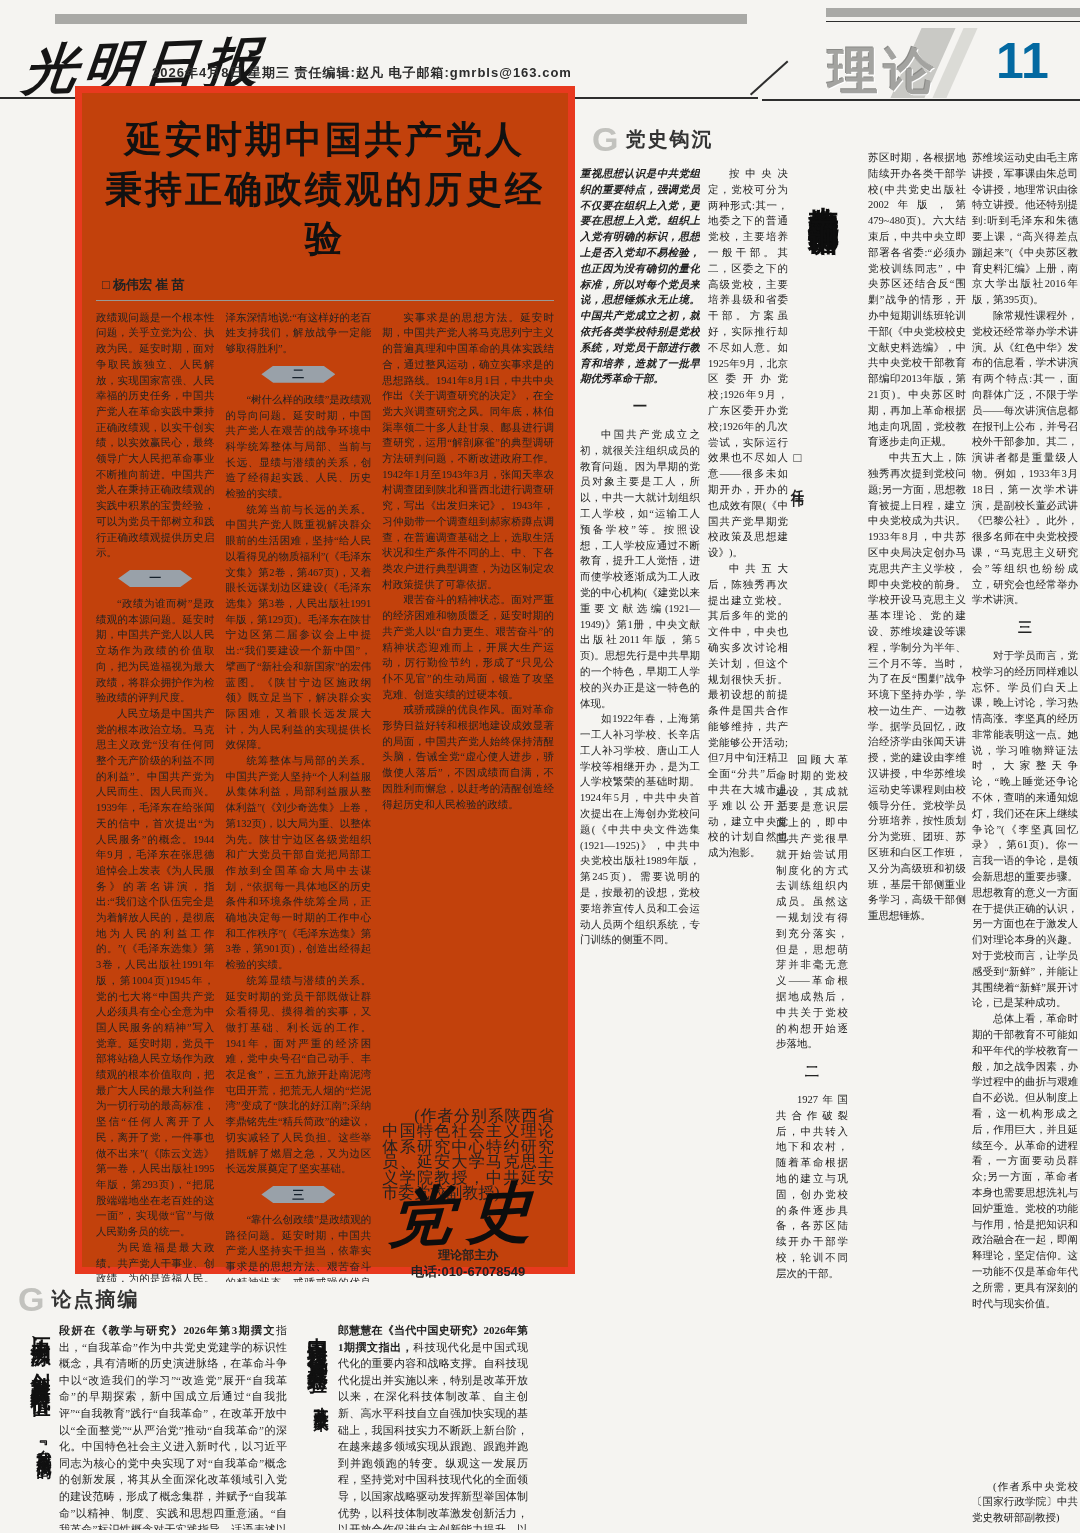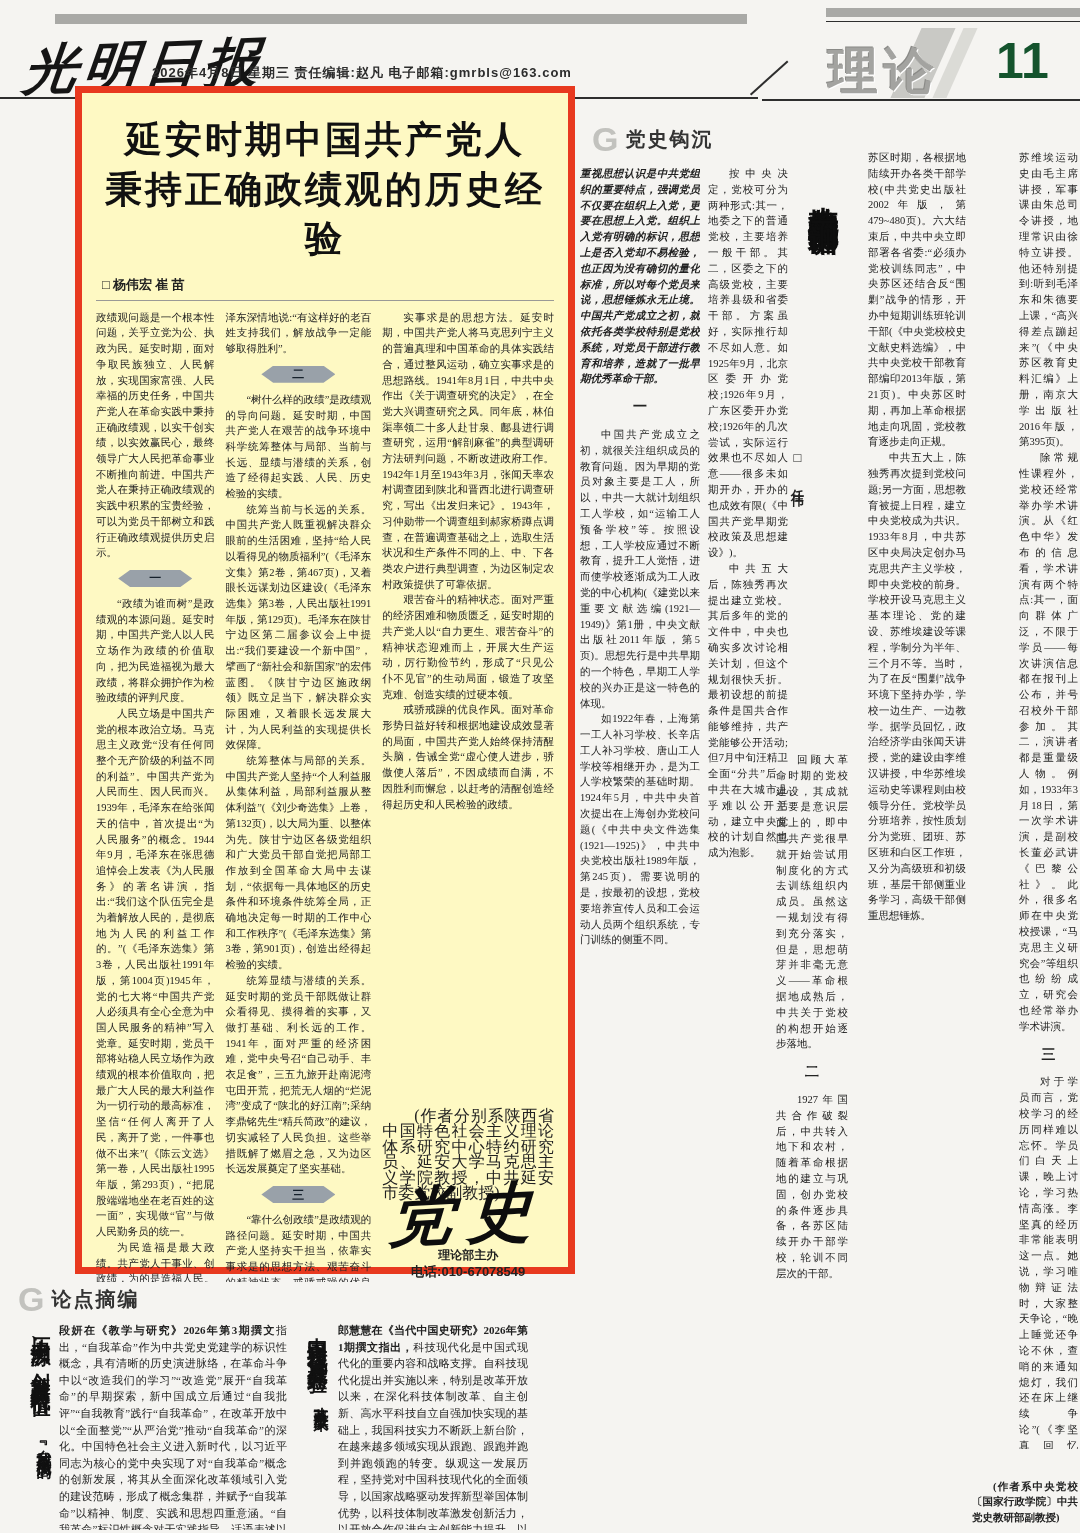--- a/index.html
+++ b/index.html
@@ -9,25 +9,25 @@
 
   
   .topbar { background:#a9a9a6; }
   .masthead { font-family:"Liberation Serif", serif; font-weight:900; font-style:italic;
               font-size:54px; letter-spacing:6px; transform:skewX(-8deg) rotate(-2deg); color:#151515; }
   .dateline { font-size:13px; font-weight:bold; color:#2c2c2c; font-family:"Liberation Sans", sans-serif; letter-spacing:1px; }
   .hairline { background:#2e2e2e; }
   .stripe { background:#c9c9c5; transform:skewX(-24deg); }
   .section-name { font-size:50px; font-weight:900; color:#a3a3a0; letter-spacing:6px;
                   text-shadow:1px 1px 0 #fff, -1px -1px 0 #8a8a87;text-align:right; }
-  .page-num { font-size:50px; font-weight:bold; color:#14532d; font-family:"Liberation Sans", sans-serif;text-align:right; }
+  .page-num { font-size:50px; font-weight:bold; color:#0369a1; font-family:"Liberation Sans", sans-serif;text-align:right; }
 
   
   .main-box { left:75px; top:86px; width:500px; height:1188px; border:7px solid #e8391f;
-              background:#fef9c3; padding:14px 14px 8px 14px; }
+              background:#c2410c; padding:14px 14px 8px 14px; }
   .main-headline { text-align:center; font-family:"Liberation Sans", sans-serif; font-weight:900;
                    font-size:37px; line-height:1.34; letter-spacing:3px; color:#111; margin-top:8px; }
   .main-byline { font-size:13px; font-weight:bold; margin:12px 0 6px 6px; color:#222; }
   .main-rule { border-top:1px solid #9a9a96; margin-bottom:9px; }
   .cols { display:flex; gap:11px; height:972px; }
   .col { overflow:hidden; text-align:justify; font-size:10.5px; line-height:15.7px; color:#222; }
   .col p { text-indent:2em; }
   .col p.noindent { text-indent:0; }
   .c1 { width:120px; } .c2 { width:148px; } .c3 { width:174px; display:flex; flex-direction:column;justify-content:flex-end; }
   .c3 .fill { flex:1; overflow:hidden; }
@@ -53,22 +53,22 @@
   .rcol p { text-indent:2em; }
   .rcol p.noindent { text-indent:0; }
   .rcol p.lead { font-weight:bold;font-style:italic; }
   .num-marker { text-align:center; font-size:14px; font-weight:900; margin:12px 0; text-indent:0 !important; }
   .v-strip { display:flex; flex-direction:row; }
   .v-head { writing-mode:vertical-rl; font-family:"Liberation Serif", serif; font-weight:900;
             font-size:30px; letter-spacing:1px; color:#0e0e0e; line-height:1.15; }
   .v-byline { writing-mode:vertical-rl; font-size:13px; font-weight:bold; padding-top:268px;
               letter-spacing:5px; color:#222; }
   .colflex { display:flex; flex-direction:column; }
-  .colflex .fill { flex:1; overflow:hidden;margin-left:47px; }
-  .credit { font-size:10.5px; line-height:15.8px; font-weight:bold; text-indent:2em;margin-top:30px; }
+  .colflex .fill { flex:1; overflow:hidden; }
+  .credit { font-size:10.5px; line-height:15.8px; font-weight:normal; text-indent:2em;margin-top:30px; }
 
   
   .digest-items { display:flex; margin-top:6px; }
   .v-titles { writing-mode:vertical-rl; display:flex; }
   .vt-large { font-size:20px; font-weight:900; letter-spacing:3px; color:#111; line-height:1.25; }
   .vt-small { font-size:15px; font-weight:900; letter-spacing:2px; color:#111; line-height:1.3; }
   .digest-body { font-size:11px; line-height:16.6px; text-align:justify; overflow:hidden; height:208px; color:#222; }
   .digest-body .dl { font-weight:bold; }
 </style>
 </head>

